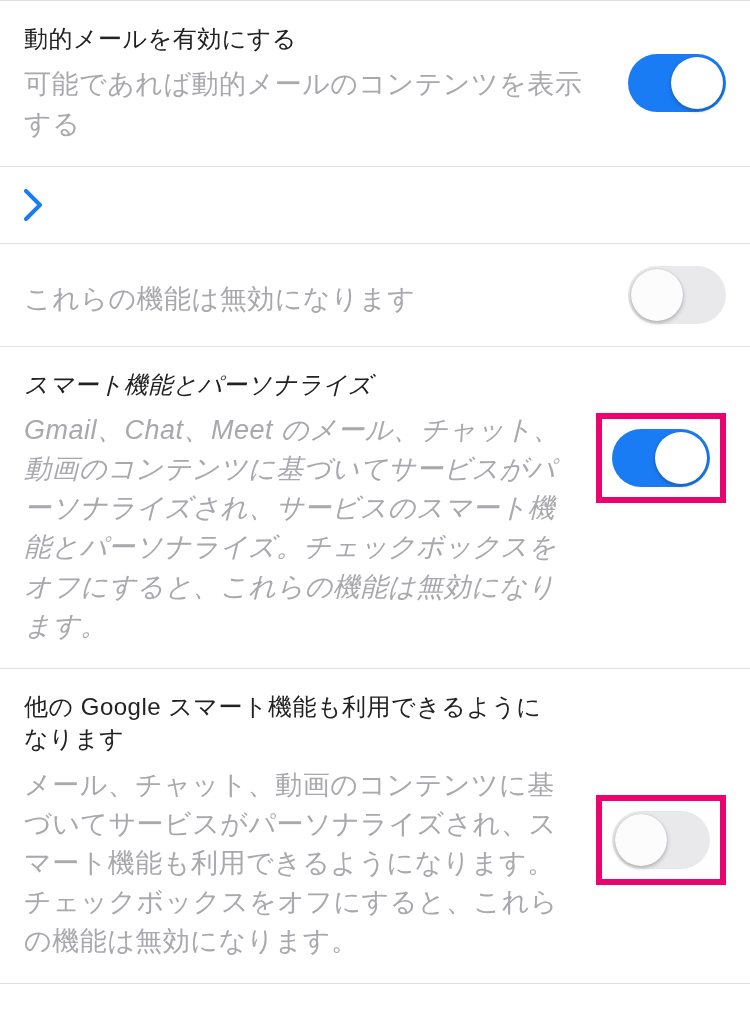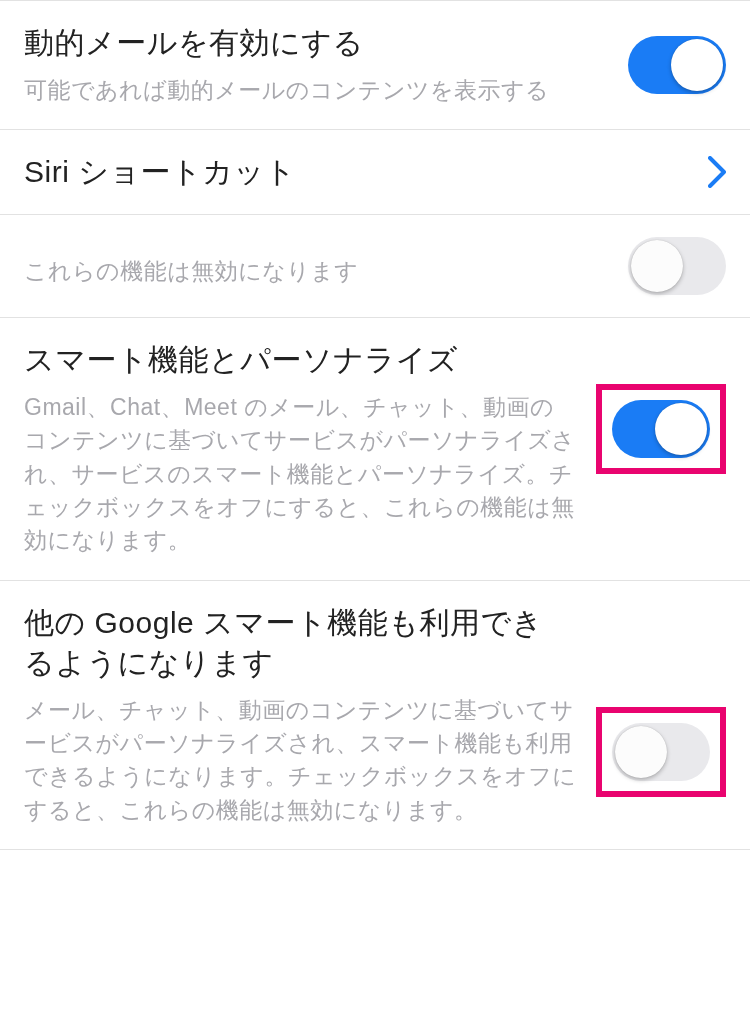--- a/index.html
+++ b/index.html
@@ -16,28 +16,28 @@
     padding: 22px 24px;
     border-bottom: 1px solid #e2e2e2;
     gap: 18px;
   }
   .row.first { border-top: 1px solid #e2e2e2; }
   .row .text {
     flex: 1 1 auto;
     min-width: 0;
   }
   .title {
-    font-size: 30px;
+    font-size: 24px;
     line-height: 1.35;
     color: #222;
     font-weight: 400;
     letter-spacing: 0.5px;
   }
   .desc {
-    font-size: 23px;
+    font-size: 27px;
     line-height: 1.45;
     color: #a8a8ad;
     letter-spacing: 0.5px;
     margin-top: 10px;
   }
   .control {
     flex: 0 0 auto;
     display: flex;
     align-items: center;
     justify-content: center;
@@ -84,44 +84,41 @@
       <div class="desc">可能であれば動的メールのコンテンツを表示する</div>
     </div>
     <div class="control">
       <div class="toggle on">
         <div class="knob"></div>
       </div>
     </div>
   </div>
 
   <div class="row">
-    <div class="text">
-      <div class="title">Siri ショートカット</div>
-    </div>
     <div class="control chev">
       <span>
         <svg width="18" height="32" viewBox="0 0 18 32">
           <polyline points="2,2 16,16 2,30" fill="none" stroke="#1a7cf5" stroke-width="4" stroke-linecap="round" stroke-linejoin="round"></polyline>
         </svg>
       </span>
     </div>
   </div>
 
   <div class="row">
     <div class="text">
       <div class="desc">これらの機能は無効になります</div>
     </div>
     <div class="control">
       <div class="toggle off">
         <div class="knob"></div>
       </div>
     </div>
   </div>
 
-  <div class="row" style="align-items:flex-start;">
+  <div class="row" style="align-items:flex-start;font-style:italic;">
     <div class="text">
       <div class="title">スマート機能とパーソナライズ</div>
       <div class="desc">Gmail、Chat、Meet のメール、チャット、動画のコンテンツに基づいてサービスがパーソナライズされ、サービスのスマート機能とパーソナライズ。チェックボックスをオフにすると、これらの機能は無効になります。</div>
     </div>
     <div class="control" style="padding-top:44px;">
       <div class="hl">
         <div class="toggle on">
           <div class="knob"></div>
         </div>
       </div>

